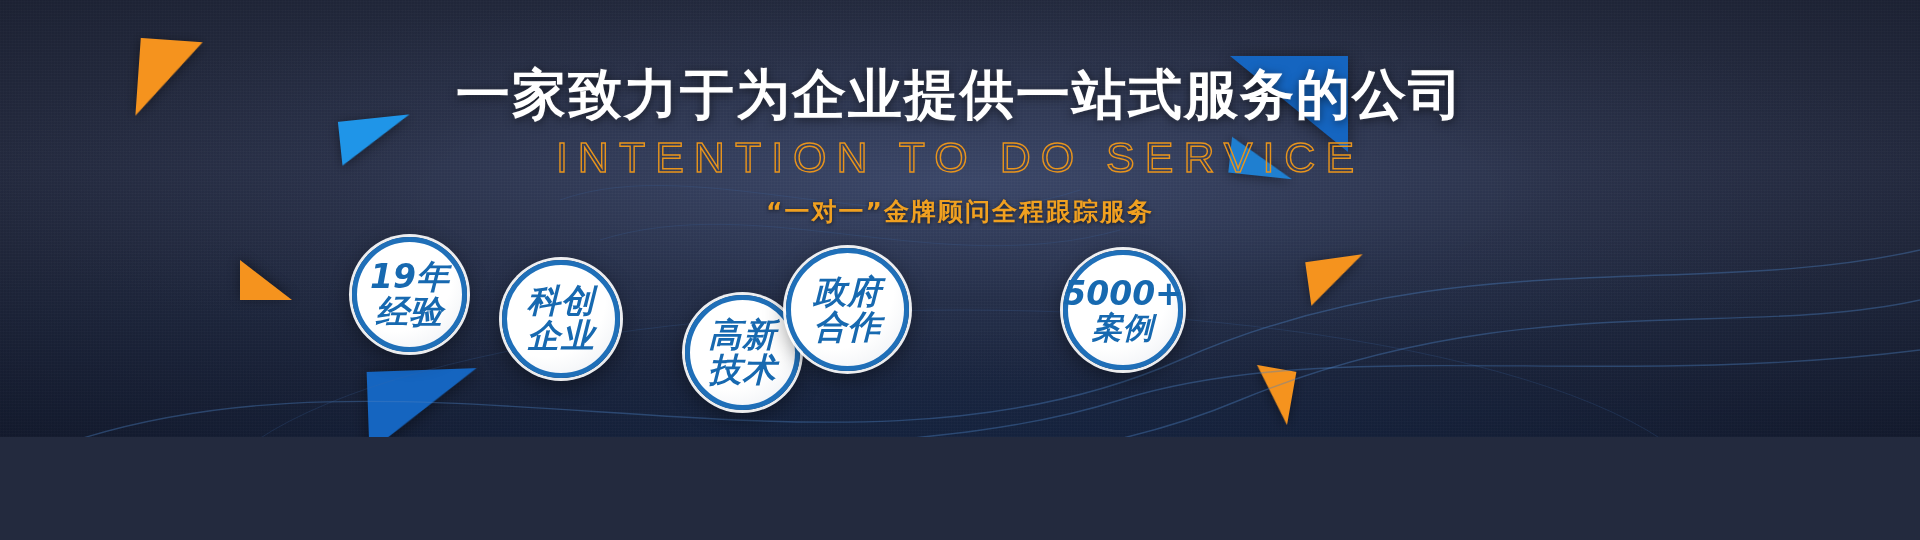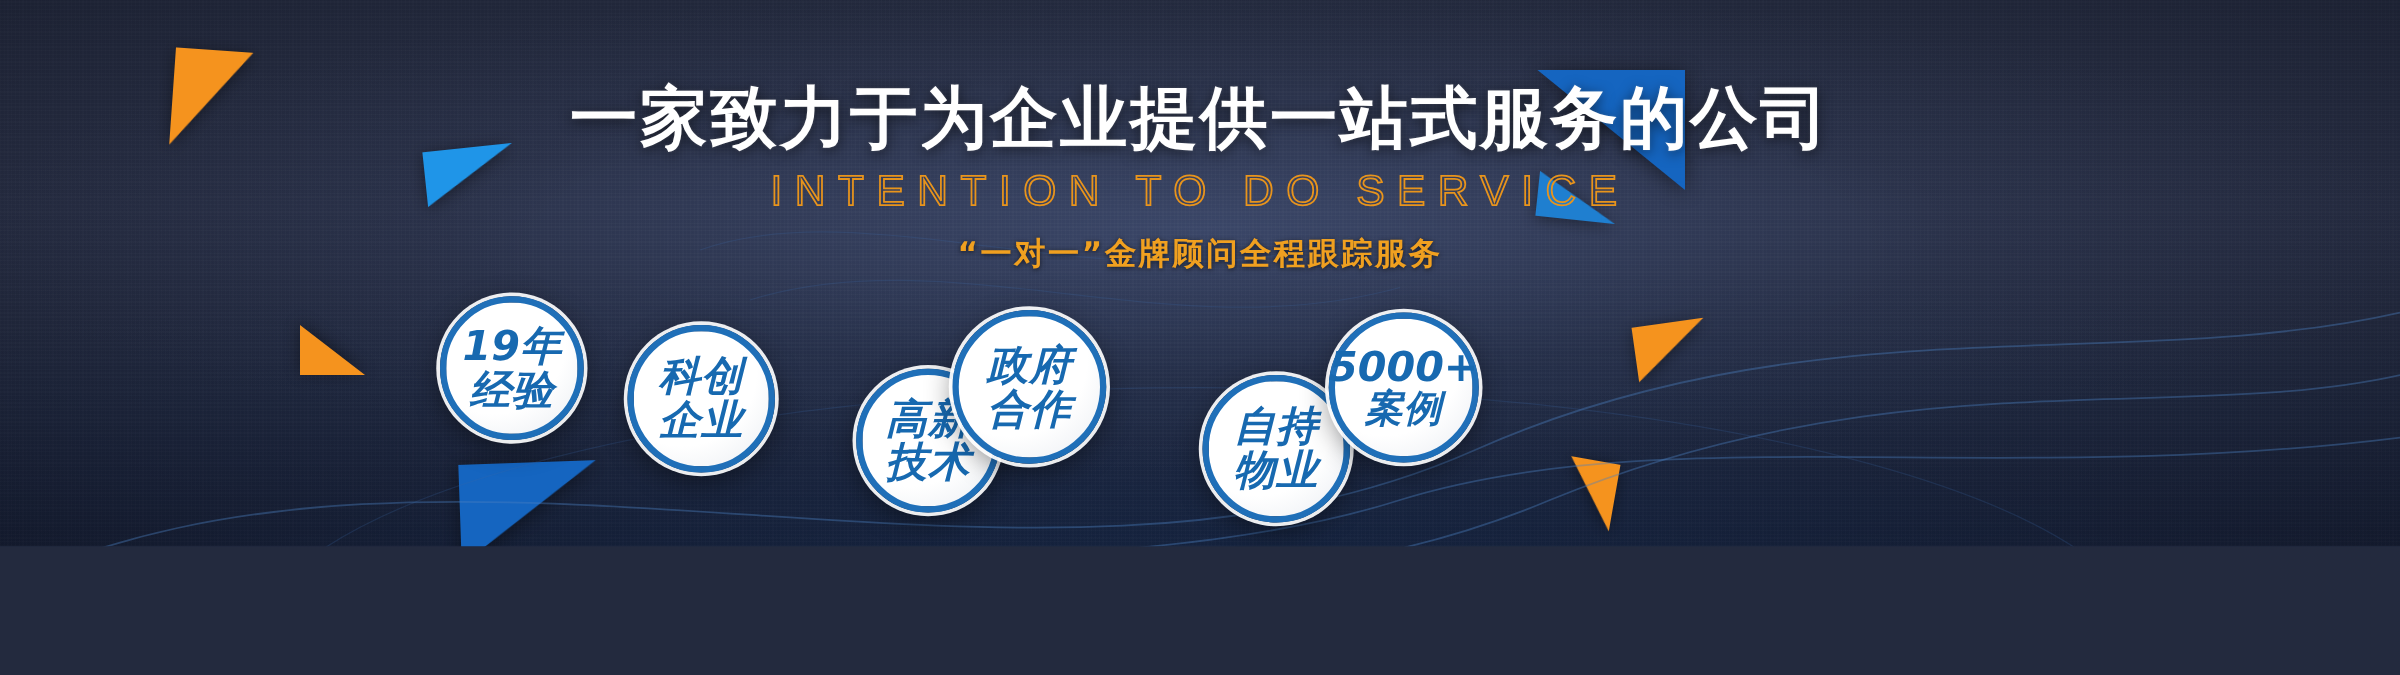--- a/index.html
+++ b/index.html
@@ -59,21 +59,21 @@
     font-weight:700;
     letter-spacing:2px;
     color:#ffffff;
     line-height:1.08;
     text-shadow:0 2px 10px rgba(0,0,0,0.55), 0 0 2px rgba(255,255,255,0.2);
     white-space:nowrap;
   }
   .title-en{
     margin-top:12px;
     font-family:"Liberation Sans", sans-serif;
-    font-size:34px;
+    font-size:43px;
     font-weight:400;
     letter-spacing:10px;
     line-height:1;
     color:transparent;
     -webkit-text-stroke:1.4px #e8941c;
     text-stroke:1.4px #e8941c;
     white-space:nowrap;
   }
   .title-sub{
     margin-top:16px;
@@ -199,29 +199,25 @@
     <div class="bubble" style="left:502px; top:260px; width:118px; height:118px;">
       <span class="b-line">科创</span>
       <span class="b-line">企业</span>
     </div>
 
     <div class="bubble" style="left:685px; top:295px; width:115px; height:115px;">
       <span class="b-line">高新</span>
       <span class="b-line">技术</span>
     </div>
 
-    <div class="bubble" style="left:762px; top:248px; width:123px; height:123px;">
+    <div class="bubble" style="left:786px; top:248px; width:123px; height:123px;">
       <span class="b-line">政府</span>
       <span class="b-line">合作</span>
     </div>
 
-    <div class="bubble" style="left:962px; top:300px; width:118px; height:118px;">
-      <span class="b-line">自持</span>
-      <span class="b-line">物业</span>
-    </div>
 
     <div class="bubble b-small" style="left:1063px; top:250px; width:120px; height:120px;">
       <span class="b-num">5000+</span>
       <span class="b-line">案例</span>
     </div>
   </div>
 
 </div>
 
 </body></html>

